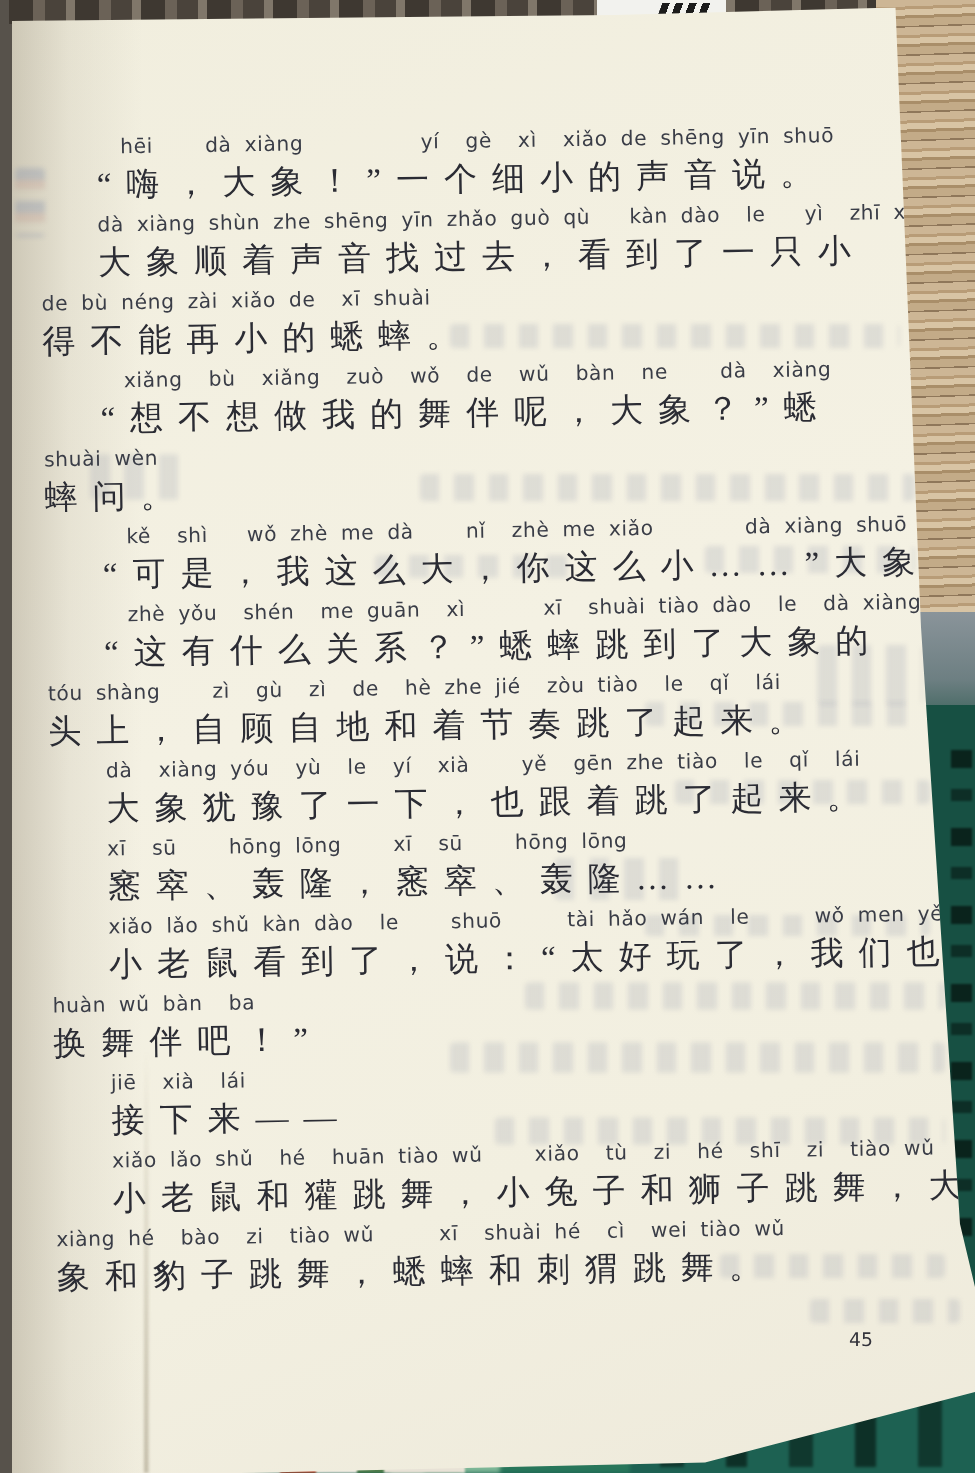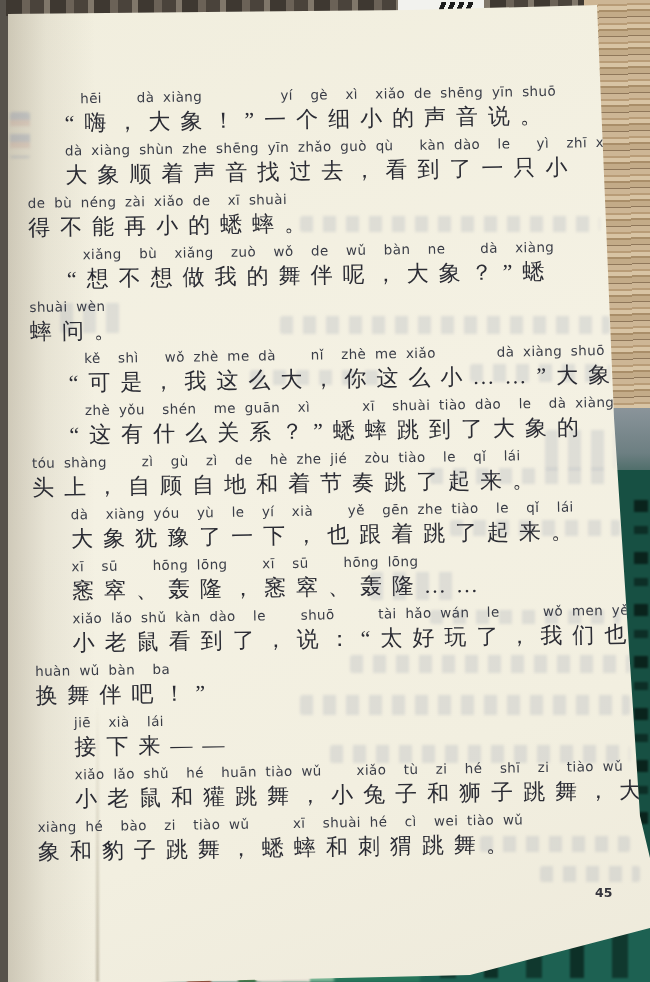--- a/index.html
+++ b/index.html
@@ -110,23 +110,23 @@
     letter-spacing: 0.4px; word-spacing: 4px;
     white-space: pre; color: #3a3d47;
   }
   .line.quote .pinyin { padding-left: 16px; }
   .hanzi {
     font-family: "Liberation Serif", "DejaVu Serif", serif;
     font-size: 22px; line-height: 32px;
     letter-spacing: 10px; white-space: pre; color: #2b2c34;
   }
   .page-number {
-    position: absolute; left: 595px; top: 885px;
+    position: absolute; left: 566px; top: 885px;
     font-family: "DejaVu Sans", sans-serif;
-    font-size: 12.5px; color: #34343c; font-weight: bold;
+    font-size: 12.5px; color: #34343c;
   }
 </style>
 </head>
 <body>
 
 <div class="backdrop">
   <div class="top-edge"></div>
   <div class="white-scrap">
     <div class="mark"></div>
   </div>

